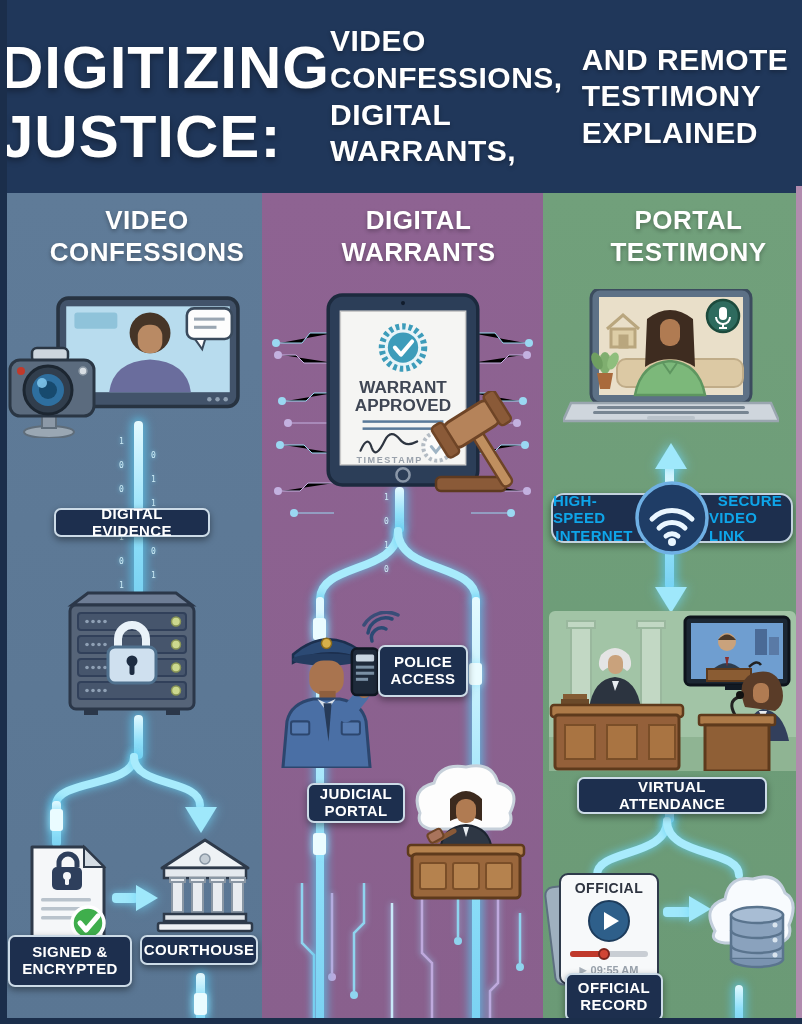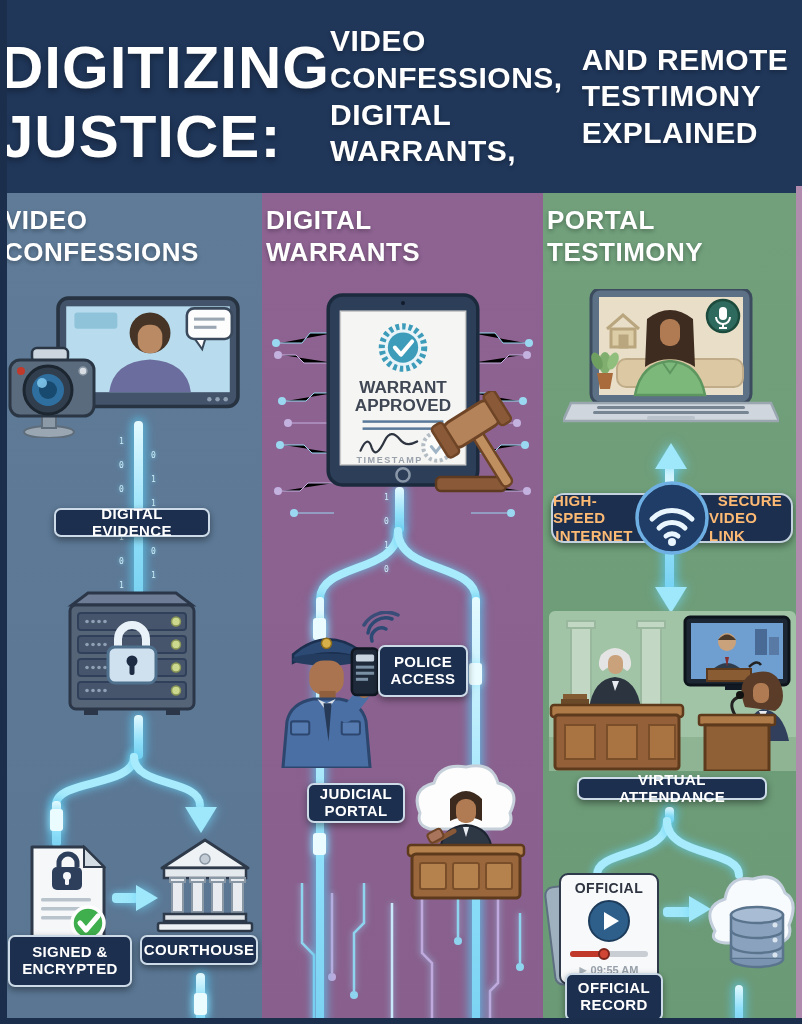--- a/index.html
+++ b/index.html
@@ -11,21 +11,21 @@
        display:flex;flex-direction:row;align-items:center;justify-content:flex-start;z-index:4;}
   .hdr h1{margin:14px 0 4px;color:#fff;font-size:60px;font-weight:800;letter-spacing:1px;
           text-shadow:0 3px 6px rgba(0,0,0,.35);}
   .hdr .sub{color:#fff;font-size:30px;font-weight:700;line-height:1.22;letter-spacing:.5px;
             text-shadow:0 2px 4px rgba(0,0,0,.3);}
   
   .col{position:absolute;top:193px;height:831px;overflow:hidden;}
   .col1{left:0;width:262px;background:linear-gradient(180deg,#5f7b98,#5a7693);}
   .col2{left:262px;width:281px;background:linear-gradient(180deg,#8e6392,#89608d);}
   .col3{left:543px;width:259px;background:linear-gradient(180deg,#71a07b,#6b9a76);}
-  .coltitle{position:absolute;left:4px;top:12px;width:100%;color:#fff;
+  .coltitle{position:absolute;left:16px;top:12px;width:100%;text-align:center;color:#fff;
             font-size:26px;font-weight:800;line-height:1.22;letter-spacing:.5px;
             text-shadow:0 2px 4px rgba(0,0,0,.3);z-index:3;}
   
   .badge{position:absolute;background:#1d2f4e;border:2px solid rgba(224,238,248,.9);
          border-radius:7px;color:#fff;font-weight:800;text-align:center;
          display:flex;flex-direction:column;align-items:center;justify-content:center;
          line-height:1.12;box-shadow:0 3px 7px rgba(0,0,0,.4);padding:3px 8px;
          font-size:15px;letter-spacing:.4px;z-index:6;}
   
   .flow{position:absolute;background:linear-gradient(180deg,#e4faff,#8fe0fa 60%,#7ad2f2);
@@ -46,21 +46,21 @@
               filter:drop-shadow(0 0 5px rgba(100,210,245,.9));}
   .art{position:absolute;z-index:4;}
   svg text{font-family:"Liberation Sans",sans-serif;}
   .ckt{position:absolute;z-index:1;}
   .ckt path{fill:none;stroke-width:2.5;filter:drop-shadow(0 0 3px rgba(150,210,245,.8));}
   
   .pill{position:absolute;left:8px;top:300px;width:242px;height:50px;background:#1d2f4e;
         border:2px solid rgba(224,238,248,.85);border-radius:13px;display:flex;
         box-shadow:0 3px 7px rgba(0,0,0,.4);z-index:4;}
   .pill .side{flex:1;display:flex;flex-direction:column;align-items:center;justify-content:center;
-              color:#fdba74;font-size:15px;font-weight:800;line-height:1.15;letter-spacing:.3px;}
+              color:#0ea5e9;font-size:15px;font-weight:800;line-height:1.15;letter-spacing:.3px;}
   .pill .gap{width:74px;}
   
   .recwrap{position:absolute;left:12px;top:680px;width:106px;height:114px;z-index:4;}
   .recback{position:absolute;left:-6px;top:8px;width:98px;height:100px;border-radius:9px;
            background:#9fb0bf;border:2px solid #5d6f80;transform:rotate(-7deg);}
   .reccard{position:absolute;left:4px;top:0;width:100px;height:112px;border-radius:9px;
            background:#f7f9fa;border:2.5px solid #2e3a4a;display:flex;flex-direction:column;
            align-items:center;padding-top:5px;}
   .rectitle{font-size:14px;font-weight:800;color:#2e3440;letter-spacing:.5px;}
   .recplay{width:42px;height:42px;border-radius:50%;background:#2e5f8a;border:2px solid #1d3c5c;
@@ -492,21 +492,21 @@
         <rect x="204" y="72" width="16" height="20" rx="7" fill="#b07b52"></rect>
         <path d="M196,130 Q200,100 214,98 Q234,100 240,130 Z" fill="#323f5c"></path>
         <polygon points="210,100 218,100 214,110" fill="#e8ecf0"></polygon>
         <path d="M186,104 q-8,-14 4,-18" stroke="#222" stroke-width="3" fill="none"></path>
         <circle cx="191" cy="84" r="4" fill="#111"></circle>
         <rect x="150" y="104" width="76" height="10" rx="2" fill="#ad7a48" stroke="#5e3a1c" stroke-width="2.5"></rect>
         <rect x="156" y="114" width="64" height="46" fill="#8f5f36" stroke="#5e3a1c" stroke-width="3"></rect>
       </g>
     </svg>
 
-    <div class="badge" style="left:34px;top:584px;width:190px;height:23px">
+    <div class="badge" style="left:34px;top:584px;width:190px;height:37px">
       <span>VIRTUAL ATTENDANCE</span>
     </div>
 
     <div class="flow" style="left:122px;top:614px;width:9px;height:16px"></div>
     <svg class="split" style="left:40px;top:626px" width="170" height="58" viewBox="0 0 170 58">
       <path d="M84,2 C84,38 14,30 14,56"></path>
       <path d="M84,2 C84,38 156,30 156,56"></path>
     </svg>
     <div class="flow" style="left:52px;top:792px;width:8px;height:39px"></div>
     <div class="flow" style="left:192px;top:792px;width:8px;height:39px"></div>

